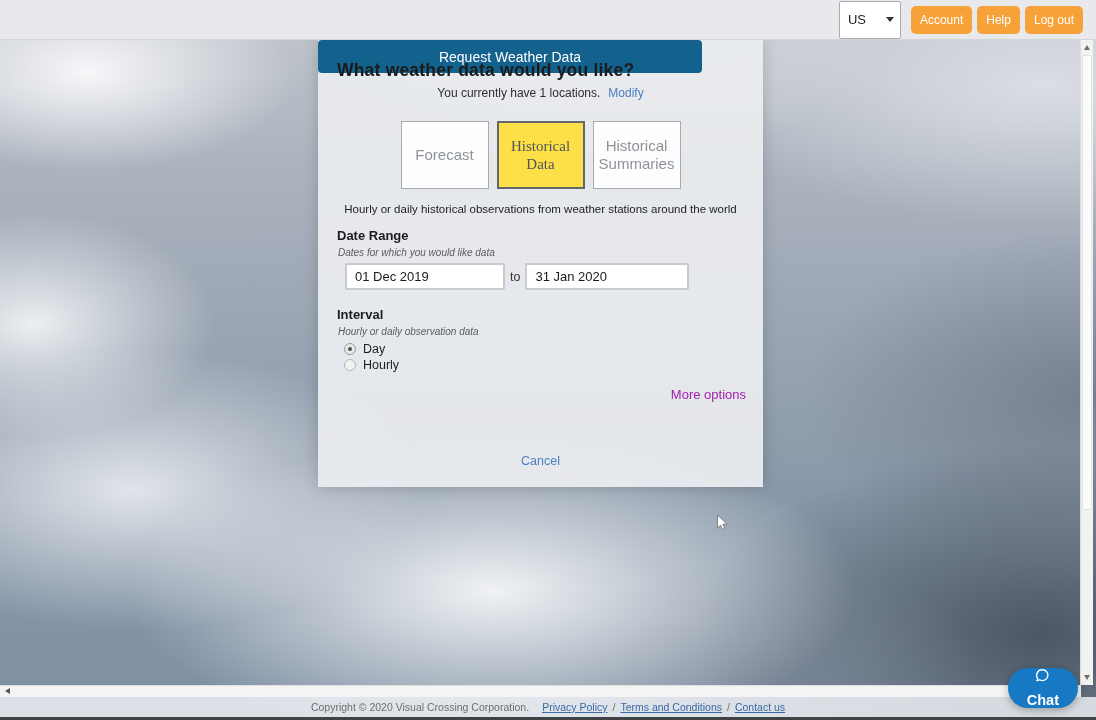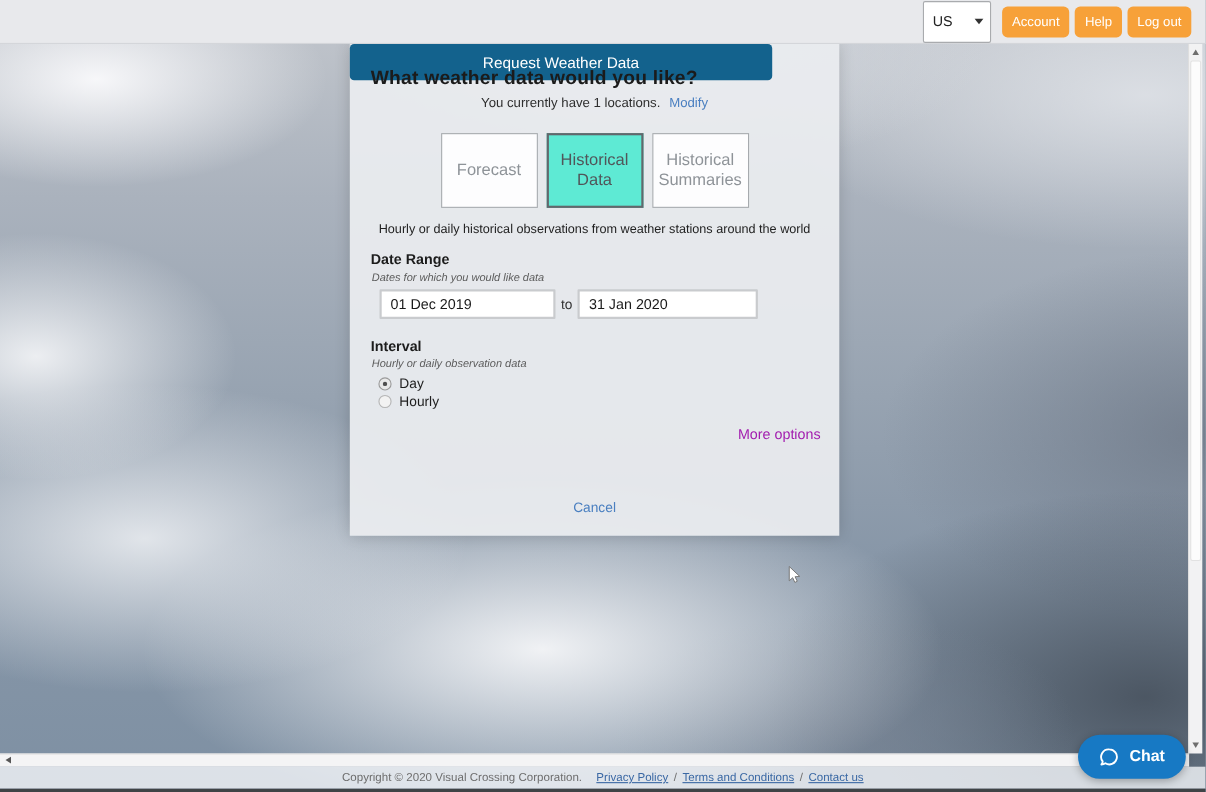--- a/index.html
+++ b/index.html
@@ -52,21 +52,21 @@
   .p-title { left:19px; top:20px; font-size:17.5px; font-weight:bold; color:#1b1b1b; letter-spacing:0.2px; }
   .p-sub { left:0; right:0; top:46px; text-align:center; font-size:12px; color:#2e2e2e; }
   .p-sub a { color:#4a7fc0; text-decoration:none; margin-left:8px; cursor:pointer; }
   .p-tabs { left:0; right:0; top:81px; display:flex; justify-content:center; gap:8px; }
   .dtab {
     width:88px; height:68px; display:flex; align-items:center; justify-content:center;
     text-align:center; font-size:15px; line-height:1.2; cursor:pointer;
     border:1px solid #a6aaae; background:#fdfdfe; color:#8e9398;
     font-family:"Liberation Sans",sans-serif;
   }
-  .dtab.selected { border:2px solid #63676c; background:#5eead4; color:#515559; }
+  .dtab.selected { border:2px solid #63676c; background:#fde047; color:#515559;font-family:Liberation Serif, serif; }
   .p-desc { left:0; right:0; top:163px; text-align:center; font-size:11.5px; color:#222; }
   .sec-head { font-size:13px; font-weight:bold; color:#1c1c1c; }
   .p-dr-head { left:19px; top:188px; }
   .sec-hint { font-size:10px; font-style:italic; color:#5c5c5c; }
   .p-dr-hint { left:20px; top:207px; }
   .p-dates { left:27px; top:223px; display:flex; align-items:center; gap:5px; }
   .date-input {
     height:27px; border:2px solid #c9cbce; background:#fff; border-radius:1px;
     font-size:13px; color:#1a1a1a; padding:0 0 0 8px; font-family:"Liberation Sans",sans-serif;
   }
@@ -125,20 +125,21 @@
   .footer .copy { margin-right:8px; }
   .bottom-strip { position:absolute; left:0; bottom:0; width:100%; height:3px; background:#3f4346; z-index:5; }
 
   
   .chat-btn {
     position:absolute; right:18px; bottom:12px; height:40px; border-radius:20px;
     background:#1779c4; color:#fff; display:flex; align-items:center; gap:9px;
     padding:0 19px; font-size:14.5px; font-weight:bold; border:none;
     box-shadow:0 2px 8px rgba(0,0,0,0.3); z-index:6; cursor:pointer;
     font-family:"Liberation Sans",sans-serif;
+    flex-direction:column;
   }
 
   
   .cursor { position:absolute; left:716px; top:514px; z-index:7; }
 </style>
 </head>
 <body>
 
 <div class="topbar">
   <div class="country-select">

